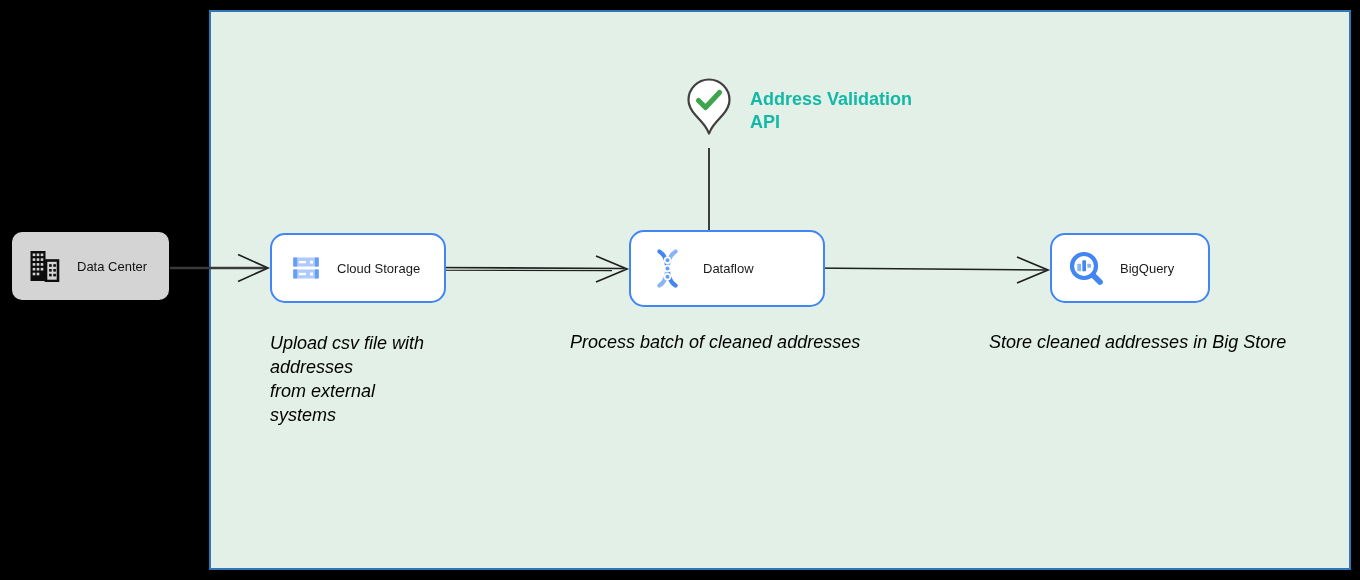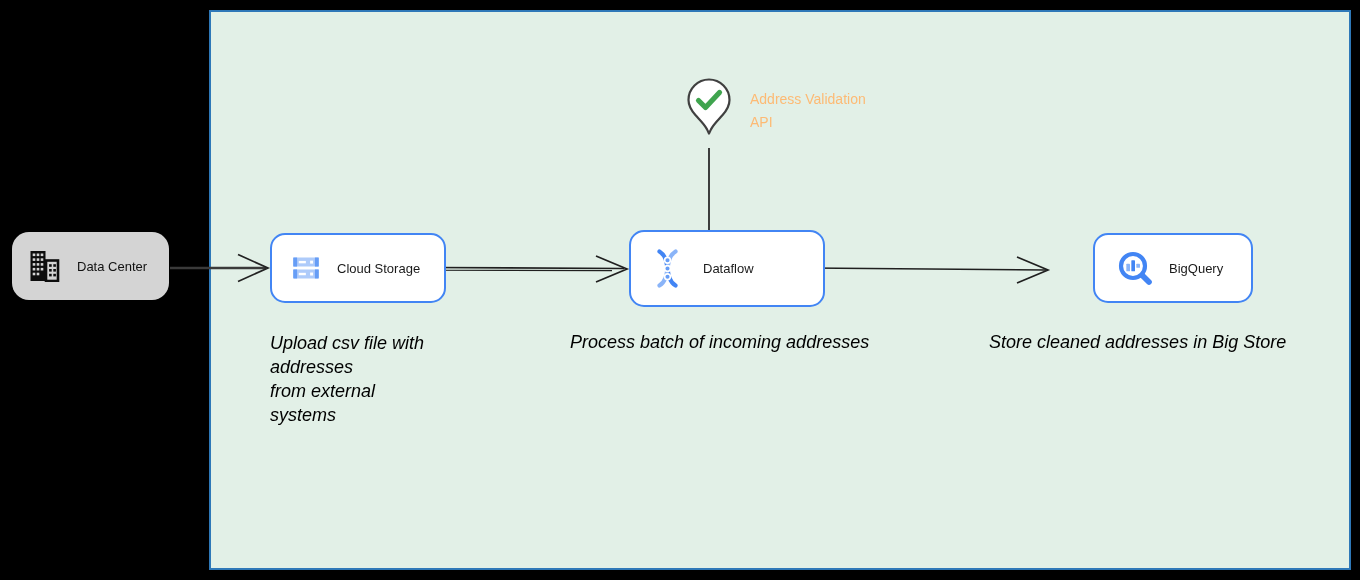--- a/index.html
+++ b/index.html
@@ -27,21 +27,21 @@
     box-sizing: content-box;
   }
   
   .ext-node {
     position: absolute;
     left: 12px;
     top: 232px;
     width: 157px;
     height: 68px;
     background: #D4D4D4;
-    border-radius: 17px;
+    border-radius: 10px;
     display: flex;
     align-items: center;
     padding-left: 17px;
     gap: 17px;
     box-sizing: border-box;
   }
   .ext-node .label {
     font-size: 13px;
     color: #111;
   }
@@ -56,40 +56,41 @@
     box-sizing: border-box;
     gap: 14px;
   }
   .node .label {
     font-size: 13px;
     color: #1a1a1a;
     white-space: nowrap;
   }
   .node-cloud-storage { left: 270px; top: 233px; width: 176px; height: 70px; padding-left: 17px; }
   .node-dataflow      { left: 629px; top: 230px; width: 196px; height: 77px; padding-left: 15px; }
-  .node-bigquery      { left: 1050px; top: 233px; width: 160px; height: 70px; padding-left: 20px; margin-left: 43px; }
+  .node-bigquery      { left: 1050px; top: 233px; width: 160px; height: 70px; padding-left: 14px; }
 
   .icon { display: inline-flex; flex: 0 0 auto; }
 
   
   .pin-wrap {
     position: absolute;
     left: 686px;
     top: 77px;
     width: 46px;
     height: 59px;
   }
   .annotation-text {
     position: absolute;
     left: 750px;
     top: 88px;
-    font-size: 14px;
+    font-size: 18px;
     line-height: 23px;
     white-space: pre-line;
-    color: #fdba74;
+    color: #14b8a6;
+    font-weight: bold;
   }
   
   .caption {
     position: absolute;
     font-size: 18px;
     line-height: 24px;
     color: #000;
     white-space: pre-line;
     font-style: italic;
   }
@@ -216,14 +217,14 @@
     </svg>
   </span>
 </div>
 <div class="annotation-text">Address Validation
 API</div>
 
 <div class="caption caption-upload">Upload csv file with
 addresses
 from external
 systems</div>
-<div class="caption caption-process">Process batch of incoming addresses</div>
+<div class="caption caption-process">Process batch of cleaned addresses</div>
 <div class="caption caption-store">Store cleaned addresses in Big Store</div>
 
 </body></html>

